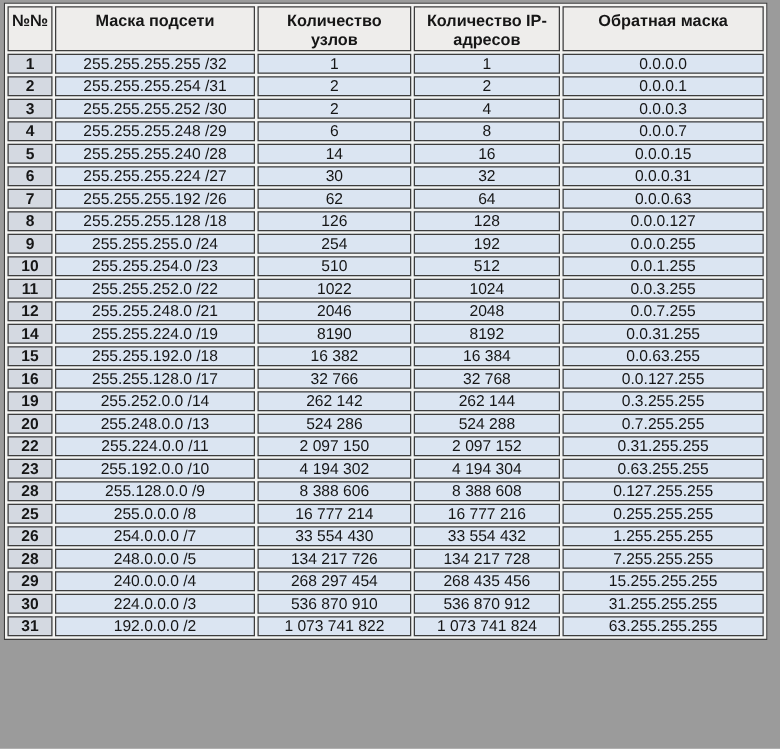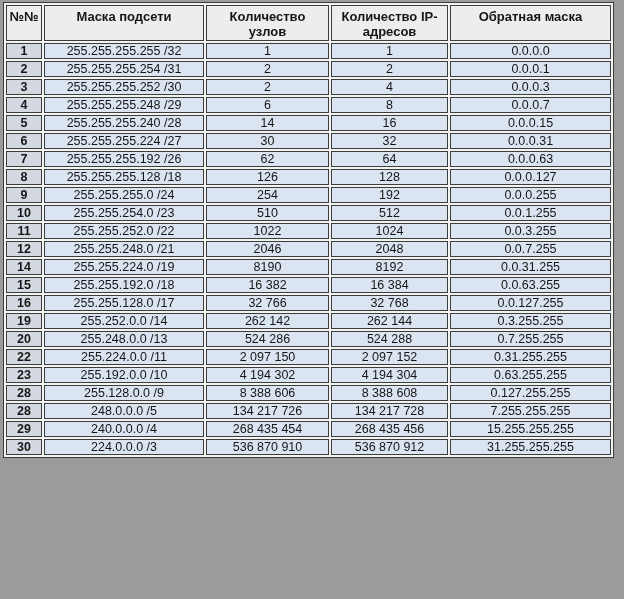--- a/index.html
+++ b/index.html
@@ -236,42 +236,63 @@
   </tr>
 
   <tr>
     <td class="num">28</td>
     <td>255.128.0.0 /9</td>
     <td>8 388 606</td>
     <td>8 388 608</td>
     <td>0.127.255.255</td>
   </tr>
 
-
+  <tr>
+    <td class="num">25</td>
+    <td>255.0.0.0 /8</td>
+    <td>16 777 214</td>
+    <td>16 777 216</td>
+    <td>0.255.255.255</td>
+  </tr>
+
+  <tr>
+    <td class="num">26</td>
+    <td>254.0.0.0 /7</td>
+    <td>33 554 430</td>
+    <td>33 554 432</td>
+    <td>1.255.255.255</td>
+  </tr>
 
 
   <tr>
     <td class="num">28</td>
     <td>248.0.0.0 /5</td>
     <td>134 217 726</td>
     <td>134 217 728</td>
     <td>7.255.255.255</td>
   </tr>
 
   <tr>
     <td class="num">29</td>
     <td>240.0.0.0 /4</td>
-    <td>268 435 454</td>
+    <td>268 297 454</td>
     <td>268 435 456</td>
     <td>15.255.255.255</td>
   </tr>
 
   <tr>
     <td class="num">30</td>
     <td>224.0.0.0 /3</td>
     <td>536 870 910</td>
     <td>536 870 912</td>
     <td>31.255.255.255</td>
   </tr>
 
+  <tr>
+    <td class="num">31</td>
+    <td>192.0.0.0 /2</td>
+    <td>1 073 741 822</td>
+    <td>1 073 741 824</td>
+    <td>63.255.255.255</td>
+  </tr>
 </tbody>
   </table>
 </div>
 
 </body></html>

